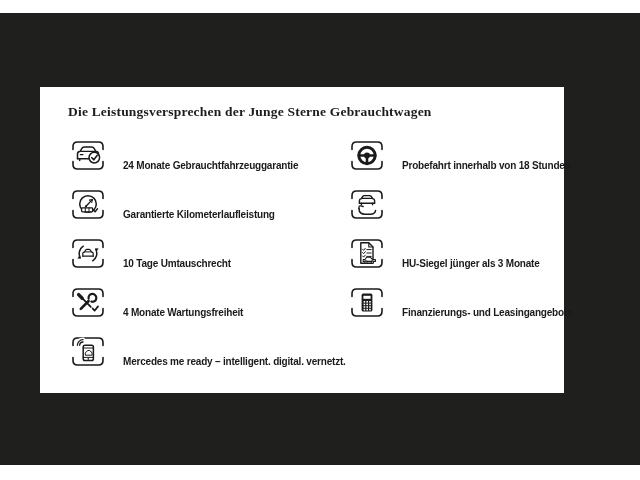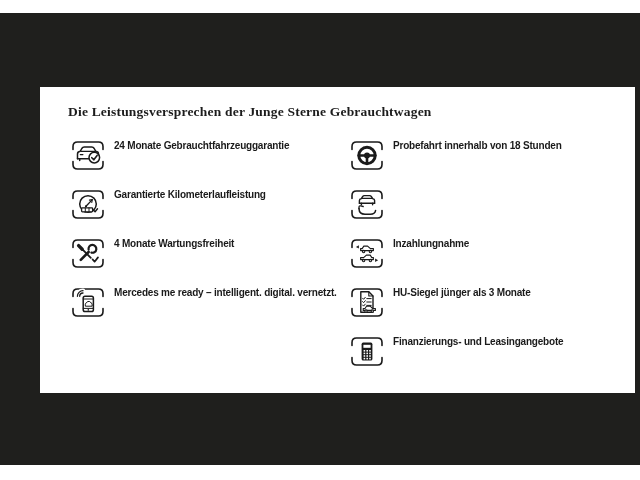--- a/index.html
+++ b/index.html
@@ -12,21 +12,21 @@
   }
   .backdrop {
     position: absolute;
     left: 0; top: 13px;
     width: 640px; height: 452px;
     background: #1f1f1d;
   }
   .card {
     position: absolute;
     left: 40px; top: 87px;
-    width: 595px; height: 306px;
+    width: 524px; height: 306px;
     background: #ffffff;
     color: #1a1a1a;
   }
   .card-title {
     position: absolute;
     left: 28px; top: 17px;
     font-family: "Liberation Serif", serif;
     font-weight: bold;
     font-size: 13.5px;
     letter-spacing: 0.2px;
@@ -37,22 +37,22 @@
     position: absolute;
     top: 53px;
     display: flex;
     flex-direction: column;
     row-gap: 18px;
   }
   .col-left  { left: 31px; }
   .col-right { left: 310px; }
   .item {
     display: flex;
-    align-items: flex-start;
-    gap: 9px;
+    align-items: flex-end;
+    gap: 18px;
     height: 31px;
   }
   .icon { width: 34px; height: 31px; flex: 0 0 auto; color: #1a1a1a; }
   .icon svg { display: block; }
   .label {
     font-size: 10px;
     font-weight: bold;
     letter-spacing: -0.2px;
     color: #1a1a1a;
     white-space: nowrap;
@@ -108,20 +108,37 @@
             <circle cx="15" cy="17.3" r="1.1" fill="#1a1a1a" stroke="none"></circle>
             <rect x="10.6" y="18.8" width="11" height="4" rx="0.8" fill="#fff" stroke-width="1.3"></rect>
             <path stroke-width="1" d="M14.3 18.8 v4 M18 18.8 v4"></path>
             <path stroke-width="1.4" d="M22.6 21.2 l1.5 1.6 2.4-3"></path>
           </g>
         </svg>
       </span>
       <span class="label">Garantierte Kilometerlaufleistung</span>
     </div>
 
+    <div class="item">
+      <span class="icon">
+        <svg width="34" height="31" viewBox="0 0 34 31">
+          <use href="#ic-frame"></use>
+          <g fill="none" stroke="#1a1a1a" stroke-linecap="round" stroke-linejoin="round">
+            <path stroke-width="1.5" d="M9.2 19.5 A8.6 8.6 0 0 1 12.3 8.2"></path>
+            <path stroke-width="1.5" d="M24.8 11.5 A8.6 8.6 0 0 1 21.7 22.8"></path>
+            <path d="M9.9 20.8 l-3.5-0.3 2-2.9 z" fill="#1a1a1a" stroke="none"></path>
+            <path d="M24.1 10.2 l3.5 0.3 -2 2.9 z" fill="#1a1a1a" stroke="none"></path>
+            <path stroke-width="1.2" d="M11.8 18.2 v-2.6 q0-1.5 1.7-1.8 l1-1.6 q0.5-0.8 1.5-0.8 h2 q1 0 1.5 0.8 l1 1.6 q1.7 0.3 1.7 1.8 v2.6"></path>
+            <path stroke-width="1.2" d="M11.8 18.2 h10.4"></path>
+            <path stroke-width="1" d="M13.5 13.9 h7"></path>
+          </g>
+        </svg>
+      </span>
+      <span class="label">10 Tage Umtauschrecht</span>
+    </div>
 
     <div class="item">
       <span class="icon">
         <svg width="34" height="31" viewBox="0 0 34 31">
           <use href="#ic-frame"></use>
           <g fill="none" stroke="#1a1a1a" stroke-linecap="round" stroke-linejoin="round">
             <path stroke-width="3.4" d="M7.6 7.6 L11.2 11.2"></path>
             <path stroke-width="1.8" d="M11.2 11.2 L19.8 19.8"></path>
             <path stroke-width="2.6" d="M9.8 21.8 L17.6 14"></path>
             <path stroke-width="2.2" d="M17.6 11.6 A3.9 3.9 0 1 1 20.4 14.6"></path>
@@ -178,38 +195,20 @@
             <path stroke-width="1.4" d="M9.4 14.2 h15.2"></path>
             <path stroke-width="1.1" d="M11.6 9.4 h10.8"></path>
             <path stroke-width="1.4" d="M11.4 14.2 v1.5 M22.6 14.2 v1.5"></path>
             <path stroke-width="1.3" d="M9 19.6 v-1.4 q0-1.6 1.8-1.3 l2.4 0.6"></path>
             <path stroke-width="1.5" d="M9 19.6 q0.2 5.6 6 5.6 h5.4 q4.6 0 5.2-3.8"></path>
           </g>
         </svg>
       </span>
     </div>
 
-    <div class="item">
-      <span class="icon">
-        <svg width="34" height="31" viewBox="0 0 34 31">
-          <use href="#ic-frame"></use>
-          <g fill="none" stroke="#1a1a1a" stroke-linecap="round" stroke-linejoin="round">
-            <path stroke-width="1.1" d="M10.6 12.6 h12.8 v-2 h-3 l-2.8-2.5 h-3.8 l-1.6 2.5 h-1.6 z"></path>
-            <circle cx="13.6" cy="13.5" r="1.2" stroke-width="1.1"></circle>
-            <circle cx="20.4" cy="13.5" r="1.2" stroke-width="1.1"></circle>
-            <path d="M8.9 7.2 l-3 1.7 3 1.7 z" fill="#1a1a1a" stroke="none"></path>
-            <path stroke-width="1.1" d="M23.4 21.6 h-12.8 v-2 h3 l2.8-2.5 h3.8 l1.6 2.5 h1.6 z"></path>
-            <circle cx="13.6" cy="22.5" r="1.2" stroke-width="1.1"></circle>
-            <circle cx="20.4" cy="22.5" r="1.2" stroke-width="1.1"></circle>
-            <path d="M25.1 23.9 l3-1.7 -3-1.7 z" fill="#1a1a1a" stroke="none"></path>
-          </g>
-        </svg>
-      </span>
-      <span class="label">Inzahlungnahme</span>
-    </div>
 
     <div class="item">
       <span class="icon">
         <svg width="34" height="31" viewBox="0 0 34 31">
           <use href="#ic-frame"></use>
           <g fill="none" stroke="#1a1a1a" stroke-linecap="round" stroke-linejoin="round">
             <path d="M10.8 4.8 h8 l4.2 4.2 v16.2 h-12.2 z" fill="#fff" stroke-width="1.4"></path>
             <path stroke-width="1.1" d="M18.8 4.8 v4.2 h4.2"></path>
             <path stroke-width="1" d="M12.6 11.2 l1 1.1 1.7-2 M16.8 11.6 h4.4"></path>
             <path stroke-width="1" d="M12.6 14.6 l1 1.1 1.7-2 M16.8 15 h4.4"></path>

